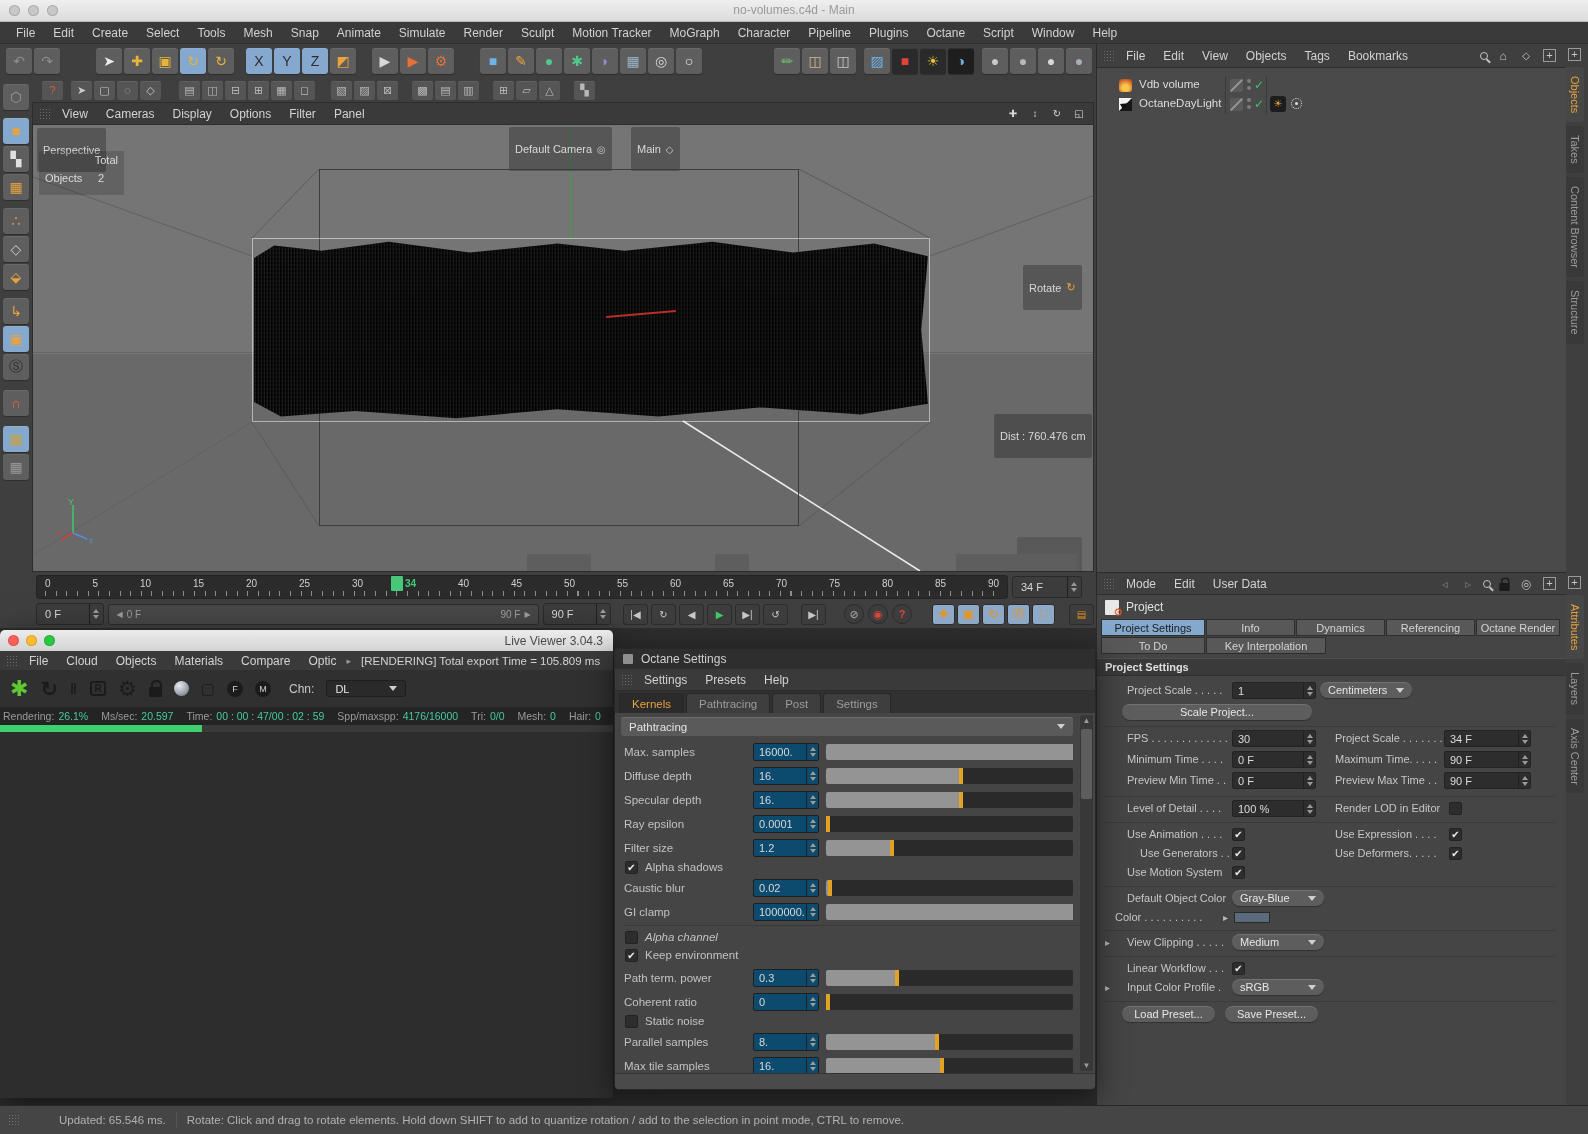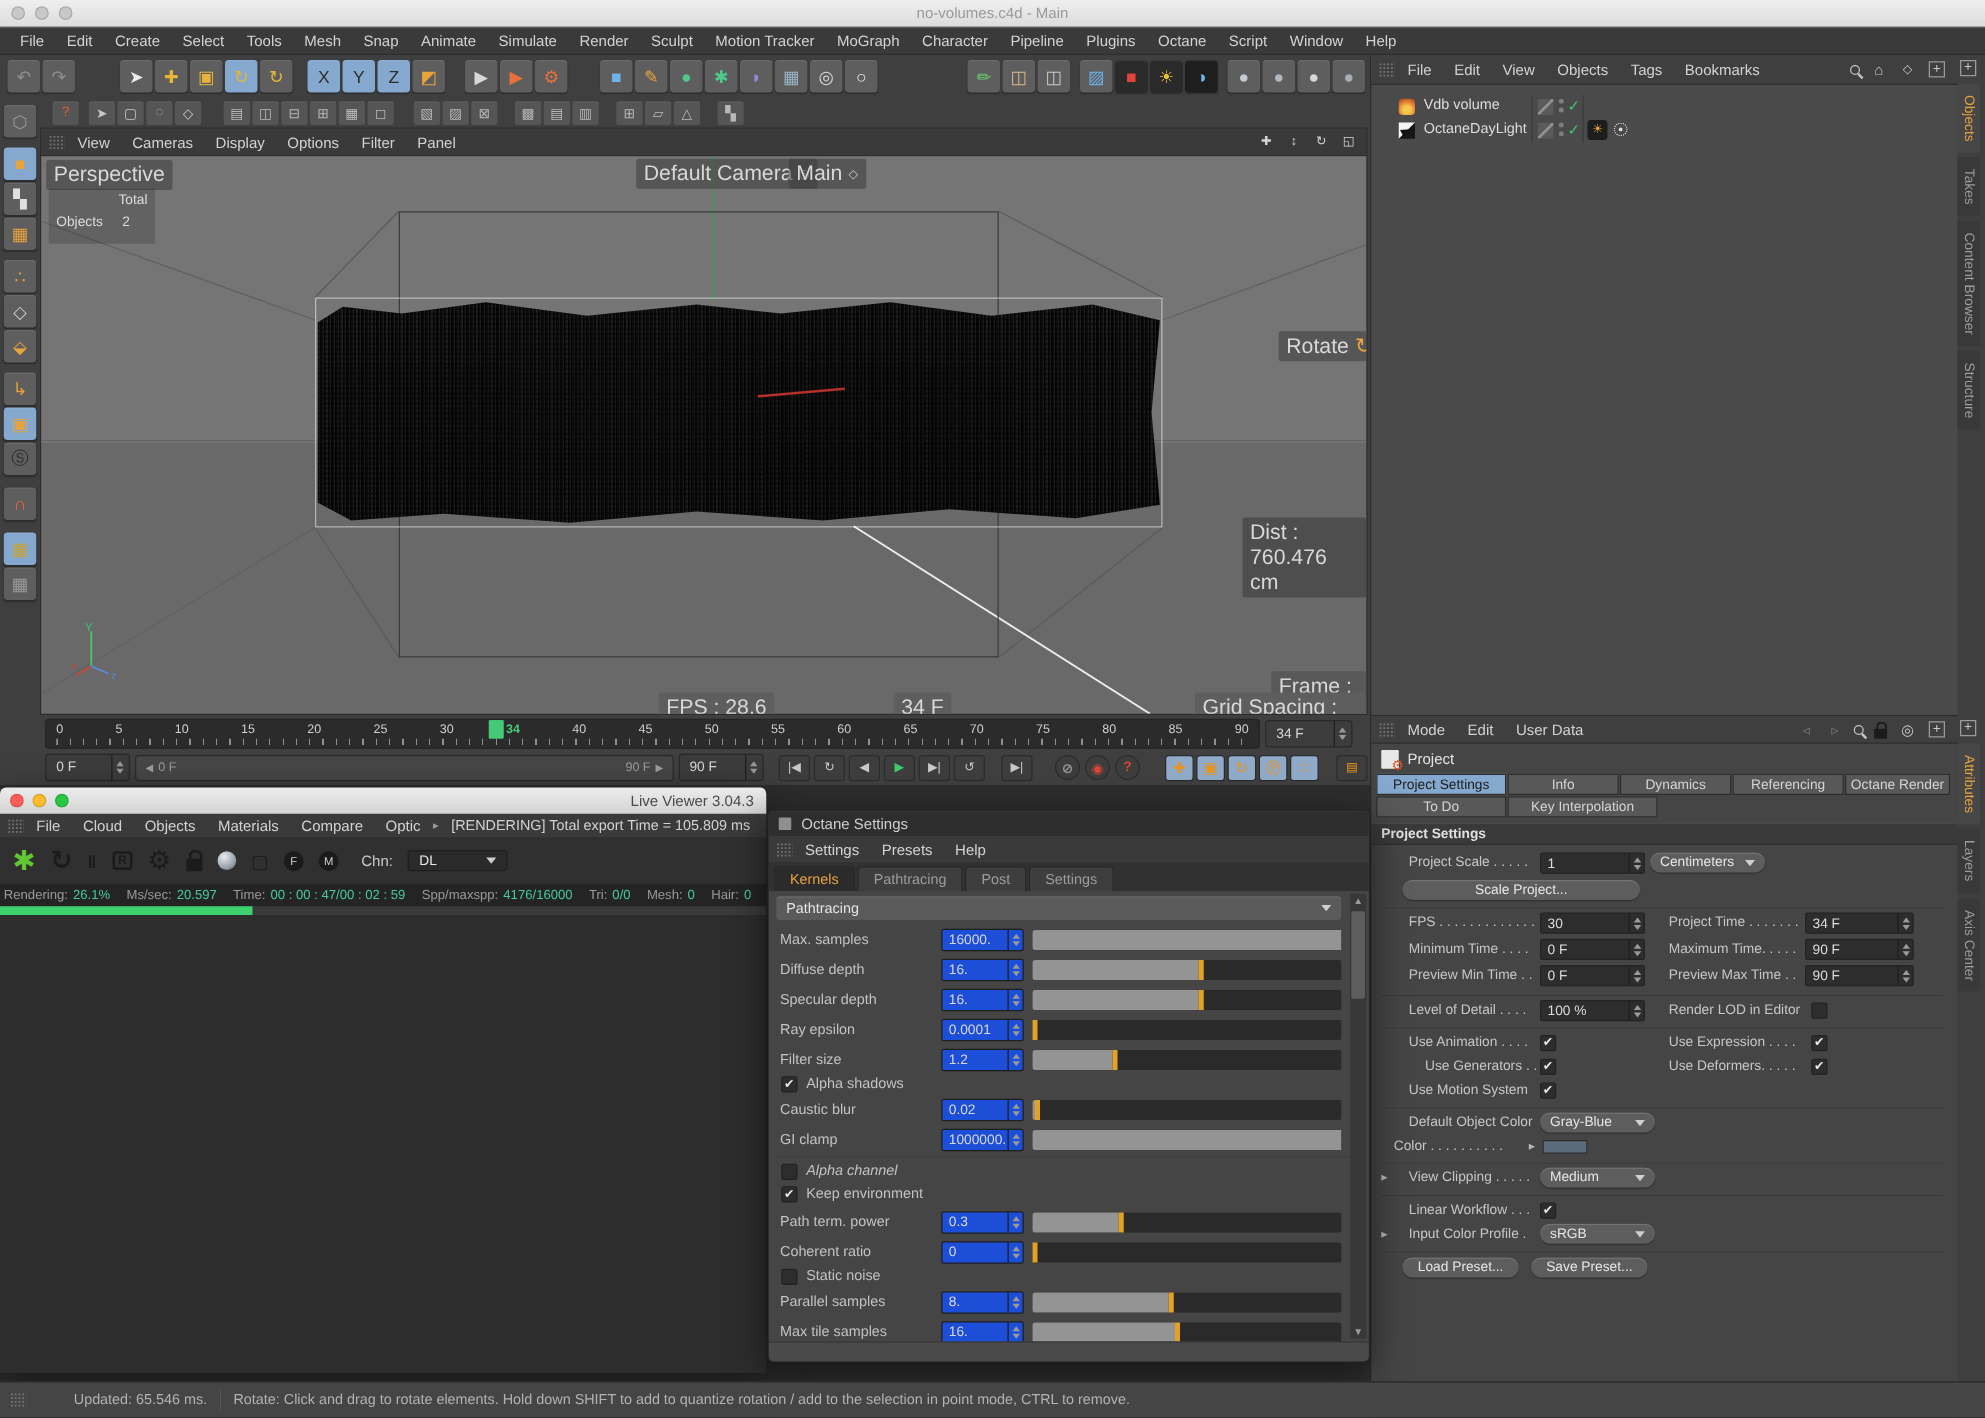--- a/index.html
+++ b/index.html
@@ -37,21 +37,21 @@
   #left-toolbar { left:0; top:80px; width:32px; height:480px; display:flex; flex-direction:column; align-items:center; }
   .lt { width:26px; height:26px; flex:none; border-radius:3px; background:#5e5e5e;
     display:flex; align-items:center; justify-content:center; font-size:14px;
     box-shadow:inset 0 1px 0 rgba(255,255,255,.08), 0 1px 1px rgba(0,0,0,.3); }
 
   
   #viewport { left:32px; top:102px; width:1062px; height:470px; border:1px solid #2c2c2c; }
   .vp-menu { height:22px; background:#3a3a3a; display:flex; align-items:center; padding-left:6px; gap:2px; border-bottom:1px solid #2e2e2e; }
   .vp-canvas { position:relative; width:100%; height:446px; background:linear-gradient(#757575 0 227px, #696969 229px 100%); overflow:hidden; }
   .vp-hline { position:absolute; left:0; right:0; top:227px; height:2px; background:linear-gradient(#5d5d5d,#808080); }
-  .vp-pill { position:absolute; background:rgba(60,60,60,.55); color:#d8d8d8; font-size:17px; padding:2px 6px; border-radius:2px; }
+  .vp-pill { position:absolute; background:rgba(60,60,60,.55); color:#d8d8d8; font-size:11px; padding:16px 6px; border-radius:2px; }
   .vp-box { position:absolute; border:1px solid #3c3c3c; }
   .vdb-outline { position:absolute; left:219px; top:113px; width:678px; height:184px; border:1px solid rgba(255,255,255,.5); }
   .vdb { position:absolute; left:221px; top:115px; width:674px; height:180px; opacity:.97;
     background:
       repeating-linear-gradient(90deg, rgba(8,8,8,.9) 0 1px, rgba(40,40,40,.25) 1px 2px, rgba(0,0,0,.92) 2px 3px),
       repeating-linear-gradient(0deg, rgba(0,0,0,.55) 0 2px, rgba(45,45,45,.3) 2px 4px),
       radial-gradient(ellipse at 50% 50%, #060606 35%, #0d0d0d 70%, #161616 100%);
     clip-path:polygon(0% 10%,3% 3%,10% 6%,20% 1%,32% 7%,45% 2%,55% 6%,68% 1%,80% 7%,92% 2%,100% 9%,99% 50%,100% 91%,90% 97%,75% 93%,60% 98%,45% 94%,30% 99%,15% 95%,4% 98%,0% 90%); }
   .vp-hud { position:absolute; left:6px; top:26px; width:85px; height:44px; background:rgba(0,0,0,.16); color:#dcdcdc; font-size:11px; padding:3px 6px; }
   .hud-grid { display:grid; grid-template-columns:auto auto; row-gap:6px; }
@@ -165,21 +165,21 @@
   .os-title { height:20px; background:#2e2e2e; display:flex; align-items:center; gap:8px; padding-left:8px; color:#cecece; font-size:12px; }
   .os-sq { width:10px; height:10px; background:#8f8f8f; border-radius:1px; }
   .os-menu { height:22px; background:#3a3a3a; display:flex; align-items:center; gap:2px; padding-left:6px; border-bottom:1px solid #2c2c2c; }
   .os-tabs { height:22px; background:#313131; display:flex; align-items:flex-end; gap:2px; padding-left:4px; }
   .os-tab { height:20px; padding:0 12px; background:#3e3e3e; color:#9c9c9c; font-size:11.5px; display:flex; align-items:center; border-radius:3px 3px 0 0; border:1px solid #282828; border-bottom:none; }
   .os-tab.active { background:#2b2b2b; color:#e8a33d; }
   .os-body { position:relative; height:360px; background:#454545; overflow:hidden; }
   .os-dd { position:absolute; left:6px; top:4px; width:452px; height:19px; background:#5a5a5a; border-radius:3px; display:flex; align-items:center; padding:0 8px; font-size:11.5px; color:#e4e4e4; box-shadow:inset 0 1px 0 rgba(255,255,255,.12); }
   .os-row { position:absolute; left:0; width:482px; height:24px; }
   .os-label { position:absolute; left:9px; top:5px; font-size:11.5px; color:#c2c2c2; white-space:nowrap; }
-  .os-value { position:absolute; left:138px; top:2px; width:66px; height:18px; background:#1d4ed8; border:1px solid #1f1f1f; border-radius:2px; display:flex; align-items:center; padding-left:5px; font-size:11px; color:#d8d8d8; }
+  .os-value { position:absolute; left:138px; top:2px; width:66px; height:18px; background:#0c4a6e; border:1px solid #1f1f1f; border-radius:2px; display:flex; align-items:center; padding-left:5px; font-size:11px; color:#d8d8d8; }
   .os-slider { position:absolute; left:211px; top:3px; width:247px; height:16px; background:#2a2a2a; border-radius:2px; }
   .os-fill { position:absolute; left:0; top:0; height:100%; background:#949494; border-radius:2px 0 0 2px; }
   .os-marker { position:absolute; top:0; width:4px; height:100%; }
   .os-check { position:absolute; left:0; width:482px; height:18px; }
   .os-cb { position:absolute; left:10px; top:2px; width:13px; height:13px; background:#2d2d2d; border:1px solid #222; border-radius:2px; color:#ececec; font-size:10px; line-height:12px; text-align:center; }
   .os-cl { position:absolute; left:30px; top:2px; font-size:11.5px; color:#c2c2c2; }
   .os-scroll { position:absolute; right:2px; top:2px; width:13px; height:356px; background:#383838; border-radius:2px; }
   .os-thumb { position:absolute; left:1px; top:14px; width:11px; height:70px; background:#5d5d5d; border-radius:2px; }
   .os-sarr { position:absolute; left:2px; width:9px; color:#9a9a9a; font-size:8px; text-align:center; }
   .os-foot { height:18px; background:#4a4a4a; border-top:1px solid #333; }
@@ -606,21 +606,21 @@
 
           <div class="arow" style="position:relative;height:21px;width:470px;">
             <span class="albl" style="left:30px;">FPS . . . . . . . . . . . . .</span>
             <div class="avb" style="left:135px;top:0;width:84px;">
               <span>30</span>
               <span class="stp">
                 <i class="up"></i>
                 <i class="dn"></i>
               </span>
             </div>
-            <span class="albl" style="left:238px;">Project Time . . . . . . .</span>
+            <span class="albl" style="left:238px;">Project Scale . . . . . . .</span>
             <div class="avb" style="left:347px;top:0;width:87px;">
               <span>34 F</span>
               <span class="stp">
                 <i class="up"></i>
                 <i class="dn"></i>
               </span>
             </div>
           </div>
 
           <div class="arow" style="position:relative;height:21px;width:470px;">

